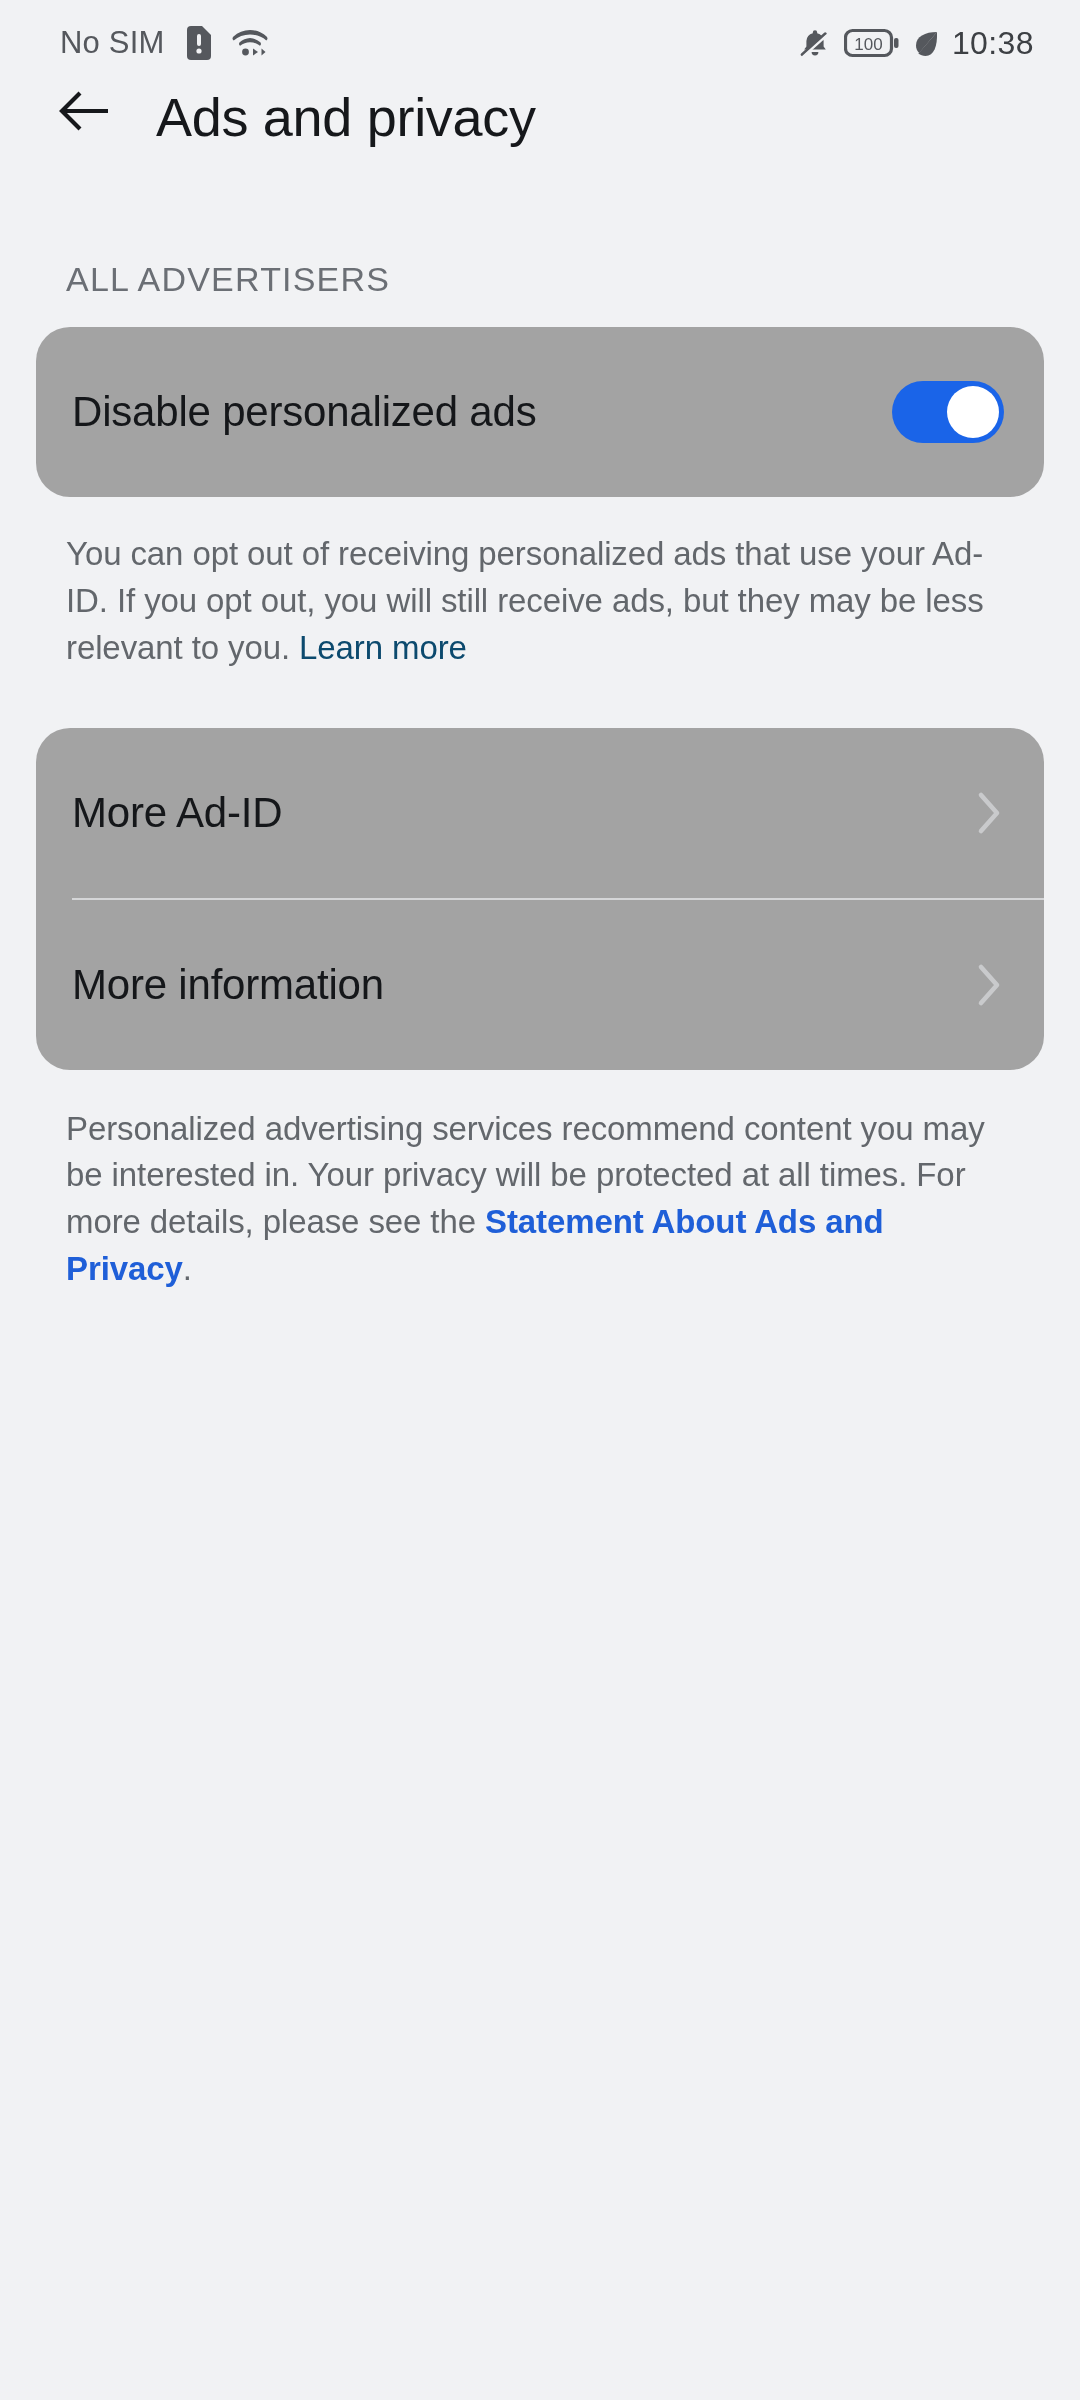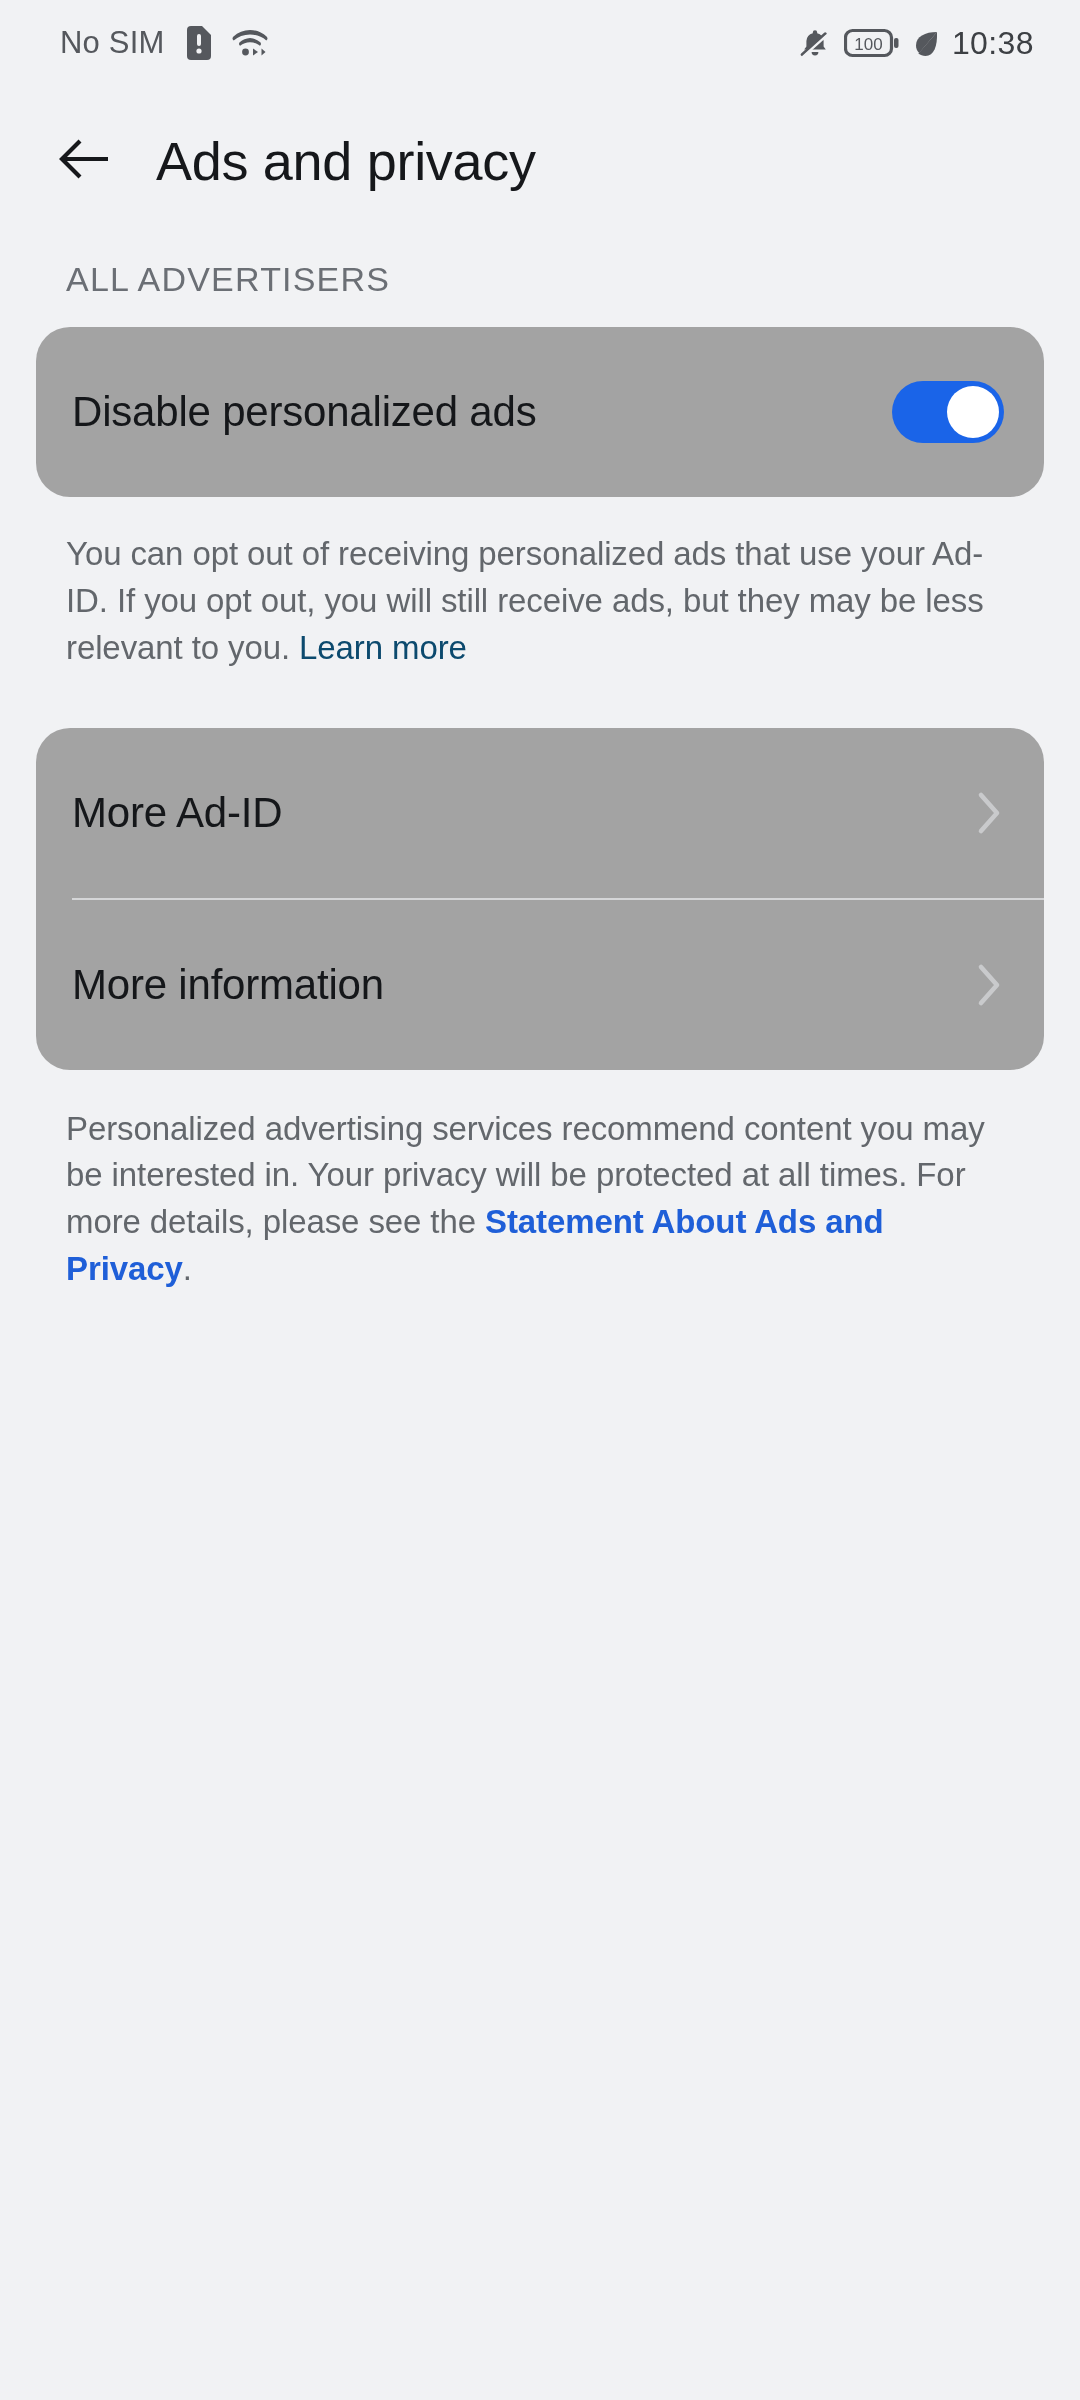--- a/index.html
+++ b/index.html
@@ -33,21 +33,20 @@
     color:#3d4044;
     letter-spacing:.4px;
     white-space:nowrap;
   }
   .sb-icon{ display:flex; align-items:center; }
 
   
   .header{
     height:150px;
     display:flex;
-    align-items:center;
     padding-left:58px;
     gap:44px;
   }
   .back-btn{
     width:54px; height:54px;
     display:flex; align-items:center; justify-content:center;
     cursor:pointer;
   }
   .page-title{
     font-size:54px;

